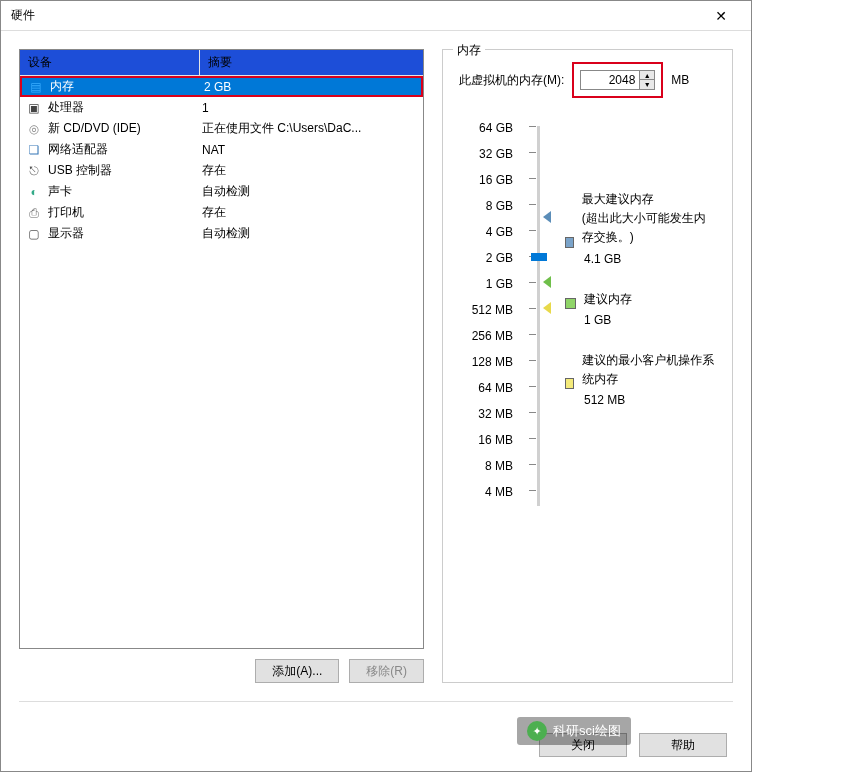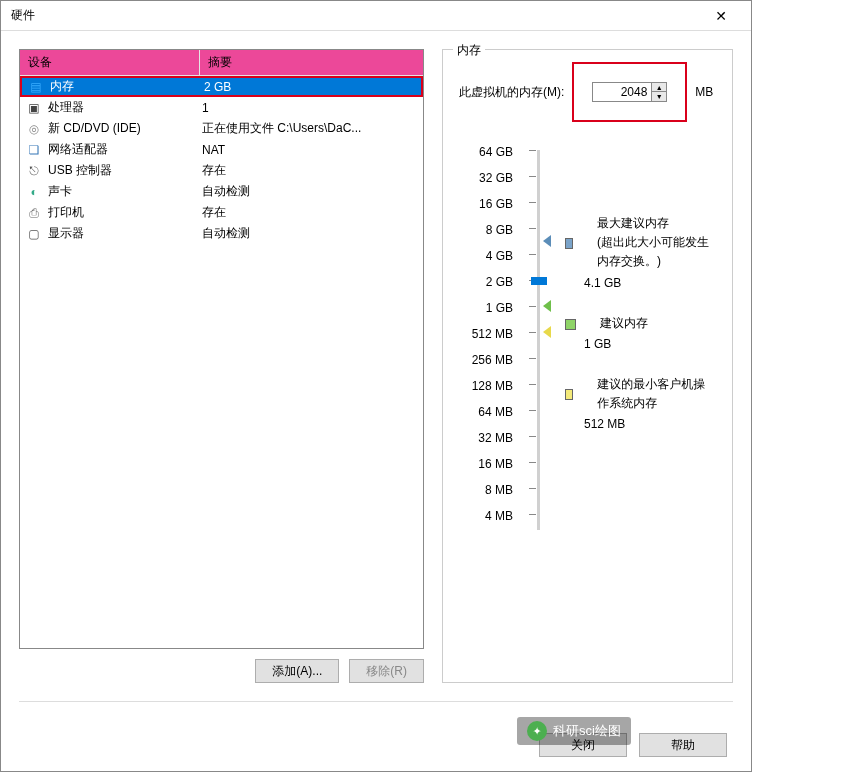--- a/index.html
+++ b/index.html
@@ -4,57 +4,57 @@
 <style>
 * { box-sizing: border-box; margin: 0; padding: 0; }
 body { font-family: "Microsoft YaHei", "Segoe UI", Tahoma, sans-serif; font-size: 12px; background: #fff; color: #000; }
 .window { width: 752px; height: 772px; border: 1px solid #888; position: relative; background: #fff; }
 .titlebar { height: 30px; display: flex; align-items: center; padding: 0 10px; border-bottom: 1px solid #ddd; }
 .titlebar-title { flex: 1; }
 .titlebar-close { width: 40px; text-align: center; font-size: 14px; cursor: pointer; }
 .main-area { padding: 18px; display: flex; gap: 18px; height: 670px; }
 .left-panel { width: 405px; height: 100%; display: flex; flex-direction: column; }
 .device-list { flex: 1; border: 1px solid #888; background: #fff; overflow: hidden; }
-.device-header { display: flex; background: #ec4899; border-bottom: 1px solid #e5e5e5; }
+.device-header { display: flex; background: #1d4ed8; border-bottom: 1px solid #e5e5e5; }
 .device-header div { padding: 4px 8px; font-weight: normal; }
 .col-device { width: 180px; border-right: 1px solid #e5e5e5; }
 .col-summary { flex: 1; }
 .device-row { display: flex; align-items: center; height: 21px; }
 .device-row .col-device { display: flex; align-items: center; gap: 6px; padding-left: 6px; border-right: none; }
 .device-row .col-summary { padding-left: 2px; white-space: nowrap; overflow: hidden; text-overflow: ellipsis; }
 .device-row.selected { background: #0078d7; color: #fff; border: 2px solid #d9001b; }
 .device-row.selected .icon { filter: brightness(1.3); }
 .icon { width: 16px; height: 16px; display: inline-flex; align-items: center; justify-content: center; font-size: 12px; }
 .left-buttons { margin-top: 10px; display: flex; justify-content: flex-end; gap: 10px; }
 .btn { height: 24px; padding: 0 16px; border: 1px solid #adadad; background: #e1e1e1; font-size: 12px; cursor: pointer; font-family: inherit; }
 .btn:disabled { color: #888; }
 .right-panel { flex: 1; border: 1px solid #ccc; padding: 0; position: relative; }
 .fieldset-label { position: absolute; top: -8px; left: 10px; background: #fff; padding: 0 4px; }
 .right-inner { padding: 12px 16px; }
 .desc-text { margin-bottom: 16px; line-height: 1.5; }
 .spinner-row { display: flex; align-items: center; gap: 8px; margin-bottom: 24px; }
-.spinner-box { display: inline-flex; align-items: center; border: 2px solid #d9001b; padding: 18px; }
+.spinner-box { display: inline-flex; align-items: center; border: 2px solid #d9001b; padding: 6px; }
 .spinner-input { width: 60px; text-align: right; padding: 2px 4px; border: 1px solid #888; font-family: inherit; font-size: 12px; }
 .spinner-btns { display: flex; flex-direction: column; border: 1px solid #888; border-left: none; }
 .spinner-btns div { width: 14px; height: 9px; font-size: 7px; display: flex; align-items: center; justify-content: center; background: #e8e8e8; cursor: pointer; }
 .spinner-btns div:first-child { border-bottom: 1px solid #888; }
 .memory-slider-area { display: flex; gap: 12px; }
 .slider-labels { text-align: right; width: 54px; }
 .slider-labels div { height: 26px; line-height: 12px; }
 .slider-track-container { width: 28px; position: relative; height: 390px; }
 .slider-track { position: absolute; left: 12px; top: 4px; width: 3px; height: 380px; background: #d0d0d0; }
 .slider-tick { position: absolute; left: 4px; width: 7px; height: 1px; background: #888; }
 .slider-thumb { position: absolute; left: 6px; width: 16px; height: 8px; background: #0078d7; cursor: pointer; }
 .slider-marker { position: absolute; left: 18px; width: 0; height: 0; border-top: 6px solid transparent; border-bottom: 6px solid transparent; }
 .marker-blue { border-right: 8px solid #5b8db8; }
 .marker-green { border-right: 8px solid #6fbf4a; }
 .marker-yellow { border-right: 8px solid #e8d94a; }
 .legend { flex: 1; padding-top: 68px; }
 .legend-item { margin-bottom: 24px; }
-.legend-row { display: flex; align-items: center; gap: 24px; }
+.legend-row { display: flex; align-items: flex-end; gap: 8px; }
 .legend-swatch { width: 11px; height: 11px; border: 1px solid #666; margin-top: 2px; }
 .sw-blue { background: #7aa3c9; }
 .sw-green { background: #8fd468; }
 .sw-yellow { background: #f4ea7a; }
 .legend-text { line-height: 1.6; }
 .legend-value { margin-left: 19px; margin-top: 4px; }
 .footer-hr { margin: 0 18px; border: none; border-top: 1px solid #ddd; }
 .footer { position: absolute; bottom: 14px; right: 24px; display: flex; gap: 12px; }
 .footer .btn { width: 88px; }
 .watermark { position: absolute; bottom: 26px; right: 120px; color: #fff; font-size: 13px; display: flex; align-items: center; gap: 6px; background: rgba(0,0,0,0.35); padding: 4px 10px; border-radius: 3px; }

